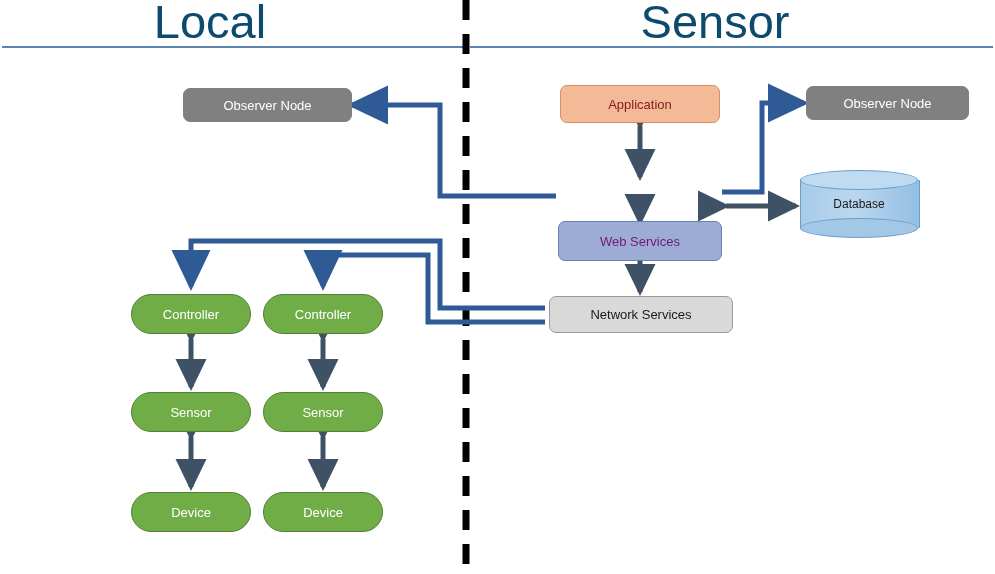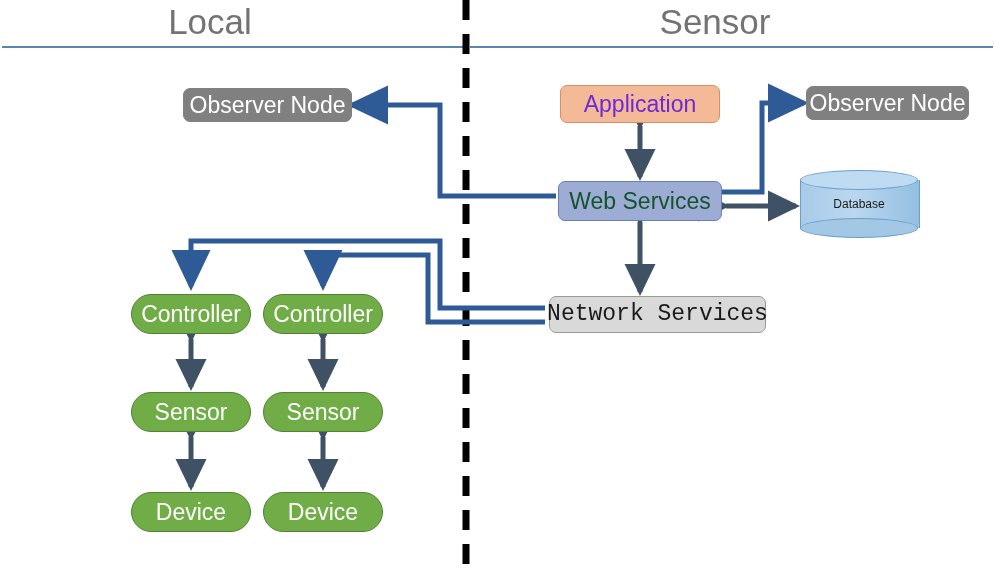--- a/index.html
+++ b/index.html
@@ -2,46 +2,46 @@
 <html><head>
 <meta charset="utf-8">
 <style>
   html,body{margin:0;padding:0;background:#ffffff;}
   body{width:995px;height:574px;position:relative;overflow:hidden;
        font-family:"Liberation Sans","DejaVu Sans",sans-serif;}
 
   #stage{position:absolute;left:0;top:0;width:995px;height:574px;}
 
   
-  .hdr{position:absolute;font-size:35px;color:#737373;font-weight:400;
+  .hdr{position:absolute;font-size:47px;color:#0c4a6e;font-weight:400;
        text-align:center;letter-spacing:0px;line-height:44px;}
   #hdr-local{left:60px;top:0px;width:300px;}
   #hdr-cloud{left:565px;top:0px;width:300px;}
 
   .rule{position:absolute;height:2px;background:#5B84B1;}
   #rule-local{left:2px;top:46px;width:462px;}
   #rule-cloud{left:470px;top:46px;width:523px;}
 
   
   #divider{position:absolute;left:462px;top:0px;width:8px;height:574px;}
 
   
   #wires{position:absolute;left:0;top:0;width:995px;height:574px;}
 
   
   .node{position:absolute;box-sizing:border-box;display:flex;
         align-items:center;justify-content:center;
-        border-radius:7px;font-size:23px;line-height:21px;
+        border-radius:7px;font-size:13px;line-height:21px;
         text-align:left;white-space:nowrap;}
 
   .n-gray{background:#808080;color:#ffffff;border:1px solid #808080;}
   .n-green{background:#70AD47;color:#ffffff;border:1px solid #528135;
            border-radius:20px;}
-  .n-orange{background:#F4BA97;color:#6d28d9;border:1px solid #D98E63;}
-  .n-blue{background:#9DACD4;color:#14532d;border:1px solid #6A7FB5;}
+  .n-orange{background:#F4BA97;color:#7f1d1d;border:1px solid #D98E63;}
+  .n-blue{background:#9DACD4;color:#701a75;border:1px solid #6A7FB5;margin-top:40px;}
   .n-lgray{background:#D9D9D9;color:#1a1a1a;border:1px solid #9A9A9A;}
 
   
   #db{position:absolute;left:800px;top:170px;width:118px;height:68px;}
   #db .body{position:absolute;left:0;top:10px;width:118px;height:48px;
             background:linear-gradient(to right,#A8CBE8,#BBD7EF 45%,#93BFE2);
             border-left:1px solid #6C9ECB;border-right:1px solid #6C9ECB;}
   #db .top{position:absolute;left:0;top:0px;width:118px;height:20px;
            border-radius:50%;background:#BFDBF2;border:1px solid #6C9ECB;
            box-sizing:border-box;}
@@ -117,21 +117,21 @@
   <div class="node n-green" style="left:131px;top:392px;width:120px;height:40px;">Sensor</div>
   <div class="node n-green" style="left:263px;top:392px;width:120px;height:40px;">Sensor</div>
 
   <div class="node n-green" style="left:131px;top:492px;width:120px;height:40px;">Device</div>
   <div class="node n-green" style="left:263px;top:492px;width:120px;height:40px;">Device</div>
 
   <div class="node n-orange" style="left:560px;top:85px;width:160px;height:38px;">Application</div>
 
   <div class="node n-blue" style="left:558px;top:181px;width:164px;height:40px;">Web Services</div>
 
-  <div class="node n-lgray" style="left:549px;top:296px;width:217px;height:37px;font-family:Liberation Mono, monospace;">Network Services</div>
+  <div class="node n-lgray" style="left:549px;top:296px;width:184px;height:37px;">Network Services</div>
 
   <div class="node n-gray" style="left:806px;top:86px;width:163px;height:34px;">Observer Node</div>
 
   <div id="db">
     <div class="body"></div>
     <div class="bot"></div>
     <div class="top"></div>
     <div class="lbl">Database</div>
   </div>
 

